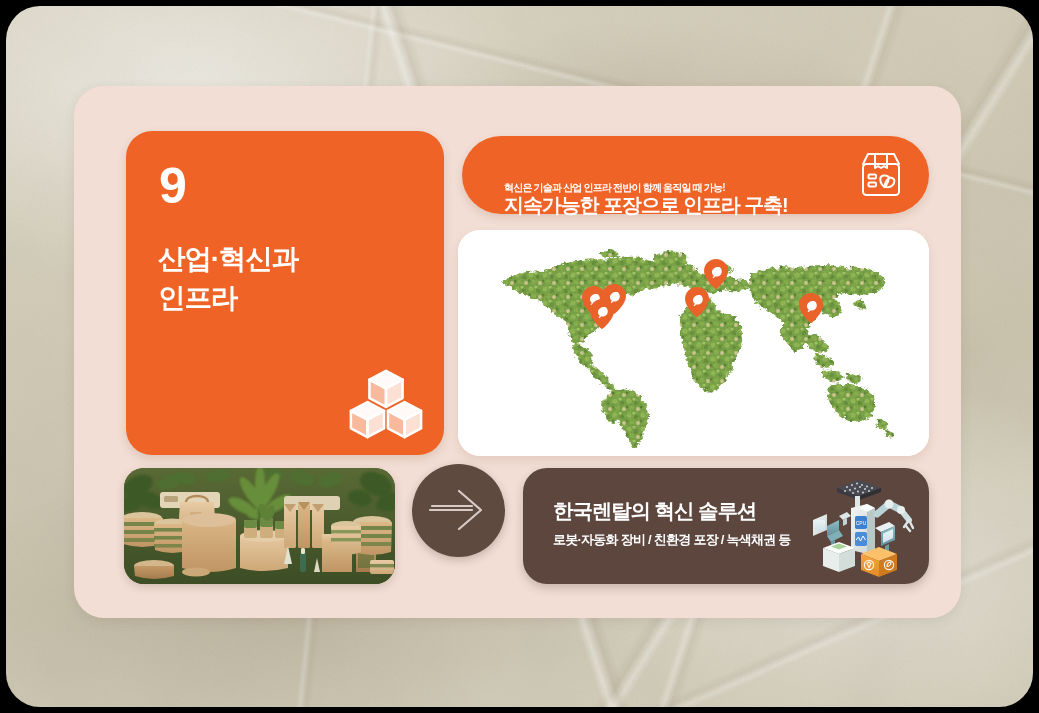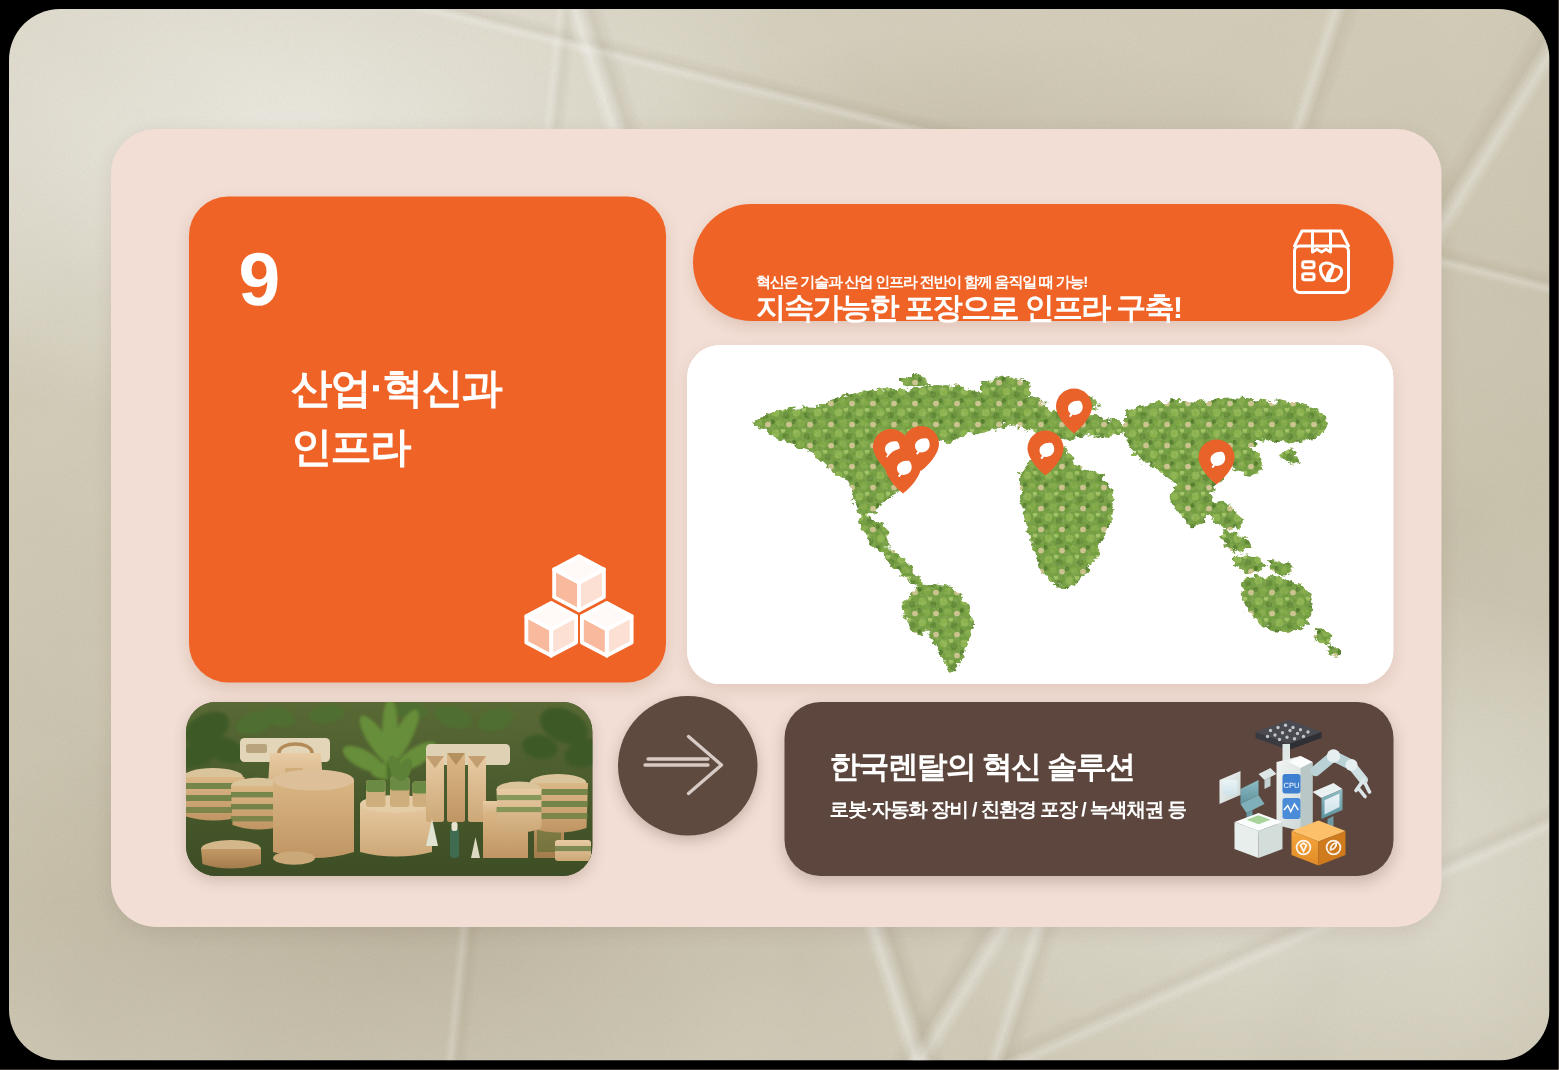--- a/index.html
+++ b/index.html
@@ -75,21 +75,20 @@
   }
   #goal-title {
     position: absolute; left: 32px; top: 108px;
     width: 250px;
     color: #ffffff;
     font-size: 27.5px;
     font-weight: bold;
     line-height: 1.42;
     letter-spacing: -1.1px;
     white-space: pre-line;
-    margin-left: 36px;
   }
   #goal-cube-icon {
     position: absolute; right: 19px; bottom: 14px;
     width: 78px; height: 78px;
   }
 
   
   #infra-banner {
     position: absolute;
     left: 388px; top: 50px;

